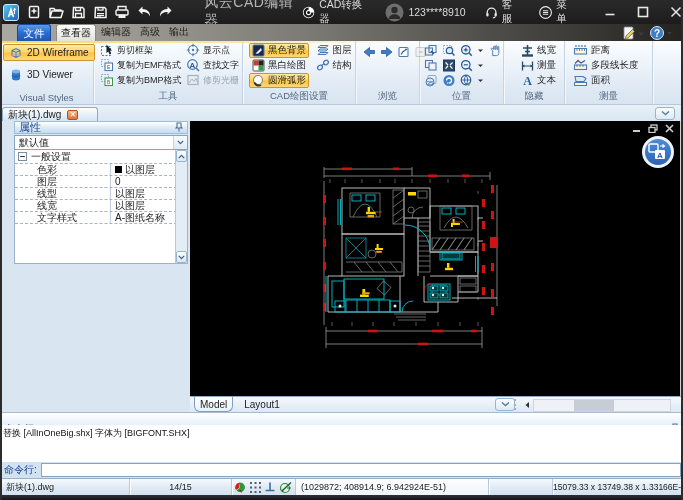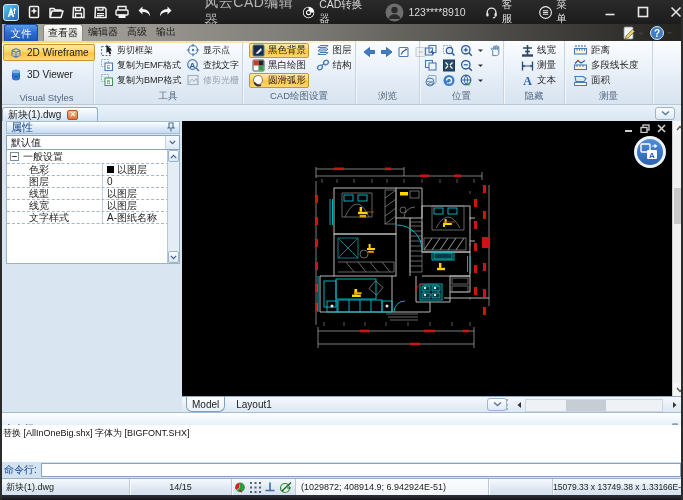--- a/index.html
+++ b/index.html
@@ -9,41 +9,41 @@
 
 .titlebar{position:absolute;left:0;top:0;width:683px;height:24px;background:linear-gradient(#2a2a2a,#1c1c1c);display:flex;align-items:center;color:#c9c9c9}
 .appicon{width:17px;height:17px;margin:0 6px 0 3px;border-radius:3px;background:linear-gradient(135deg,#55c8e8,#2160c4);border:1px solid #cfe6f5;display:flex;align-items:center;justify-content:center}
 .qbtn{width:20px;height:18px;display:flex;align-items:center;justify-content:center;margin-right:3px}
 .ttl{color:#b5b5b5;font-size:14px;margin-left:26px;letter-spacing:0.5px}
 .tright{margin-left:auto;display:flex;align-items:center;gap:19px;color:#dadada;font-size:10.5px}
 .tr-item{display:flex;align-items:center;gap:4px}
 .winbtn{width:16px;height:18px;display:flex;align-items:center;justify-content:center;color:#e8e8e8}
 
 .tabrow{position:absolute;left:0;top:24px;width:683px;height:17px;background:linear-gradient(to right,#a9a8a2,#98968f 22%,#7b7a74 45%,#4e4d49 72%,#242320);display:flex;align-items:flex-end}
-.filebtn{width:34px;height:17px;margin-left:4px;background:linear-gradient(#5a9be8,#2e6fd0 45%,#1c56b4);border:1px solid #174a9c;border-bottom:none;border-radius:3px 3px 0 0;color:#fff;text-align:center;line-height:16px;font-size:10.5px}
+.filebtn{width:34px;height:17px;margin-left:17px;background:linear-gradient(#5a9be8,#2e6fd0 45%,#1c56b4);border:1px solid #174a9c;border-bottom:none;border-radius:3px 3px 0 0;color:#fff;text-align:center;line-height:16px;font-size:10.5px}
 .rtab{height:17px;line-height:16px;padding:0 4px;color:#1d1d1b;font-size:10px}
 .rtab.active{background:linear-gradient(#fcfcfa,#ecece6 60%,#e3e3dc);border:1px solid #8a8a84;border-bottom:none;border-radius:3px 3px 0 0;color:#1a1a1a;margin-left:5px}
 .tabrow .spacer{flex:1}
 .trw-ic{display:flex;align-items:center;height:17px;margin-right:4px}
 
 .ribbon{position:absolute;left:0;top:41px;width:683px;height:64px;background:linear-gradient(#fbfdff,#eaf1f9 45%,#dde8f3 80%,#d8e4f1);border-bottom:1px solid #b9c7d6;display:flex}
 .rgroup{position:relative;height:63px;border-right:1px solid #c6d3e0;box-shadow:1px 0 0 #f4f8fc;padding-top:2px;font-size:9.5px}
 .rglabel{position:absolute;bottom:1px;left:0;width:100%;text-align:center;color:#53677e;font-size:9.5px}
 .rrow{display:flex;align-items:center;height:14px;margin-bottom:1px}
 .rbtn{display:flex;align-items:center;gap:3px;height:15px;padding:0 2px;font-size:inherit;border:1px solid transparent;border-radius:2px;color:#1e1e1e;white-space:nowrap}
 .rbtn.hl{background:linear-gradient(#ffe9a6,#ffd567 48%,#fbc33f 52%,#ffd978);border-color:#c8962e}
 .rbtn.dis{color:#9aa4ae}
 .ic{display:inline-block;flex:none}
 
 .docbar{position:absolute;left:0;top:105px;width:683px;height:16px;background:linear-gradient(#e9f1f9,#d9e6f2)}
 .doctab{position:absolute;left:2px;top:2px;width:96px;height:14px;font-size:10px!important;background:linear-gradient(#fdfeff,#e6f0f9 55%,#d2e4f3);border:1px solid #8fadc8;border-bottom:none;border-radius:3px 3px 0 0;display:flex;align-items:center;font-size:11px;color:#1c1c1c;padding-left:5px;gap:4px}
 .docclose{width:11px;height:10px;border-radius:2px;background:linear-gradient(#f6b98a,#e0703c);border:1px solid #b35322;color:#fff;font-size:8px;line-height:8px;text-align:center;margin-left:2px}
 .collapsebtn{position:absolute;right:8px;top:2px;width:20px;height:13px;border:1px solid #9db3c8;border-radius:3px;background:linear-gradient(#fcfeff,#dde9f4);display:flex;align-items:center;justify-content:center}
 
-.main{position:absolute;left:4px;top:121px;width:564px;height:291px}
+.main{position:absolute;left:12px;top:121px;width:564px;height:291px}
 .leftpanel{position:absolute;left:0;top:0;width:178px;height:291px;background:#d9e6f2;padding:0 2px}
 .phead{height:13px;font-size:10px;background:linear-gradient(#ffffff,#dcebf8 50%,#c6dcf0);border:1px solid #a3bcd4;display:flex;align-items:center;padding:0 4px;color:#15428b;font-size:11px}
 .pin{margin-left:auto}
 .combo{height:15px;margin-top:1px;background:#fff;border:1px solid #86a3bf;display:flex;align-items:center;padding-left:4px;color:#1c1c1c}
 .combo .arr{margin-left:auto;width:14px;height:13px;display:flex;align-items:center;justify-content:center;border-left:1px solid #c7d5e2;background:linear-gradient(#f6fafd,#dfeaf4)}
 .ptable{position:relative;height:114px;background:#fff;border:1px solid #9ab2ca;border-top:none;overflow:hidden}
 .prow{display:flex;height:12px;border-bottom:1px dashed #9fb6cb;align-items:center;position:relative}
 .prow .lab{padding-left:22px;color:#1c1c1c;width:95px;flex:none}
 .prow .val{padding-left:4px;color:#1c1c1c;border-left:1px solid #c2cfdb;height:100%;display:flex;align-items:center;flex:1}
 .prow.tree .lab{padding-left:3px;display:flex;align-items:center;gap:4px;width:auto}

